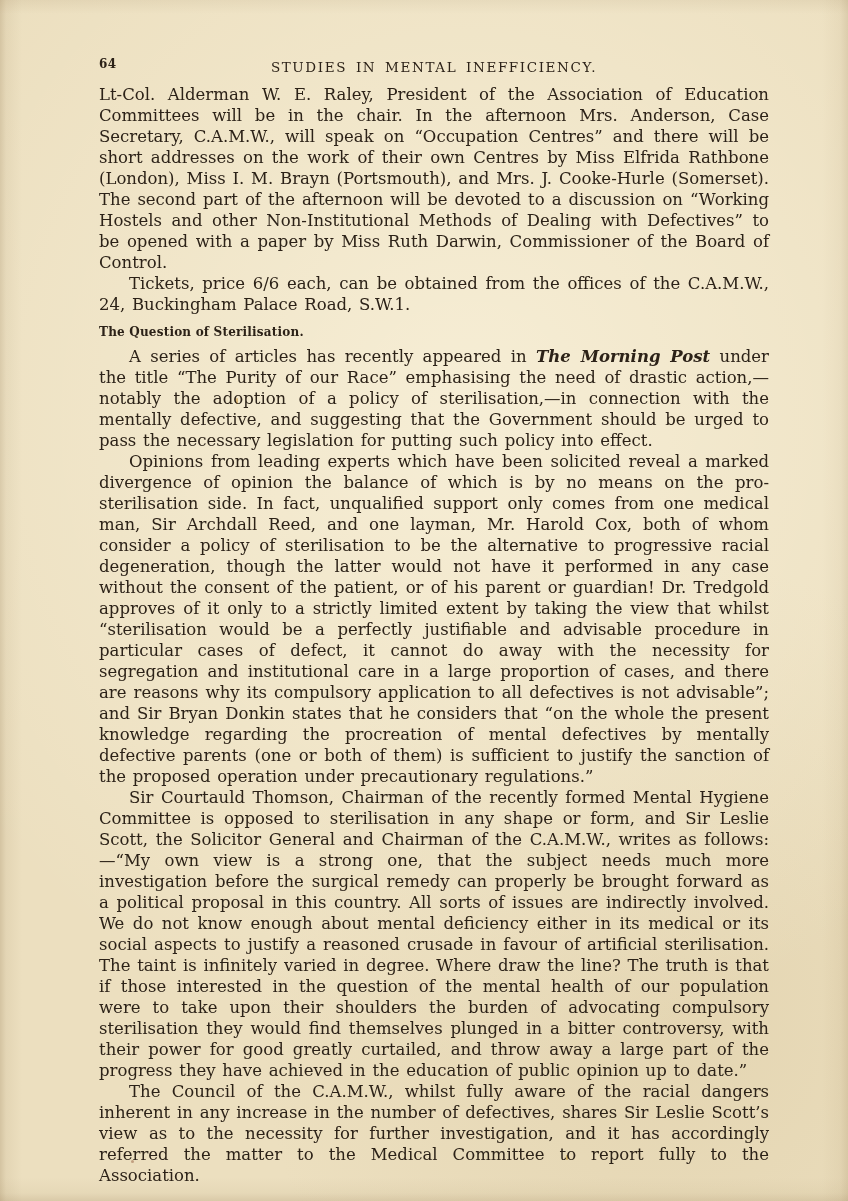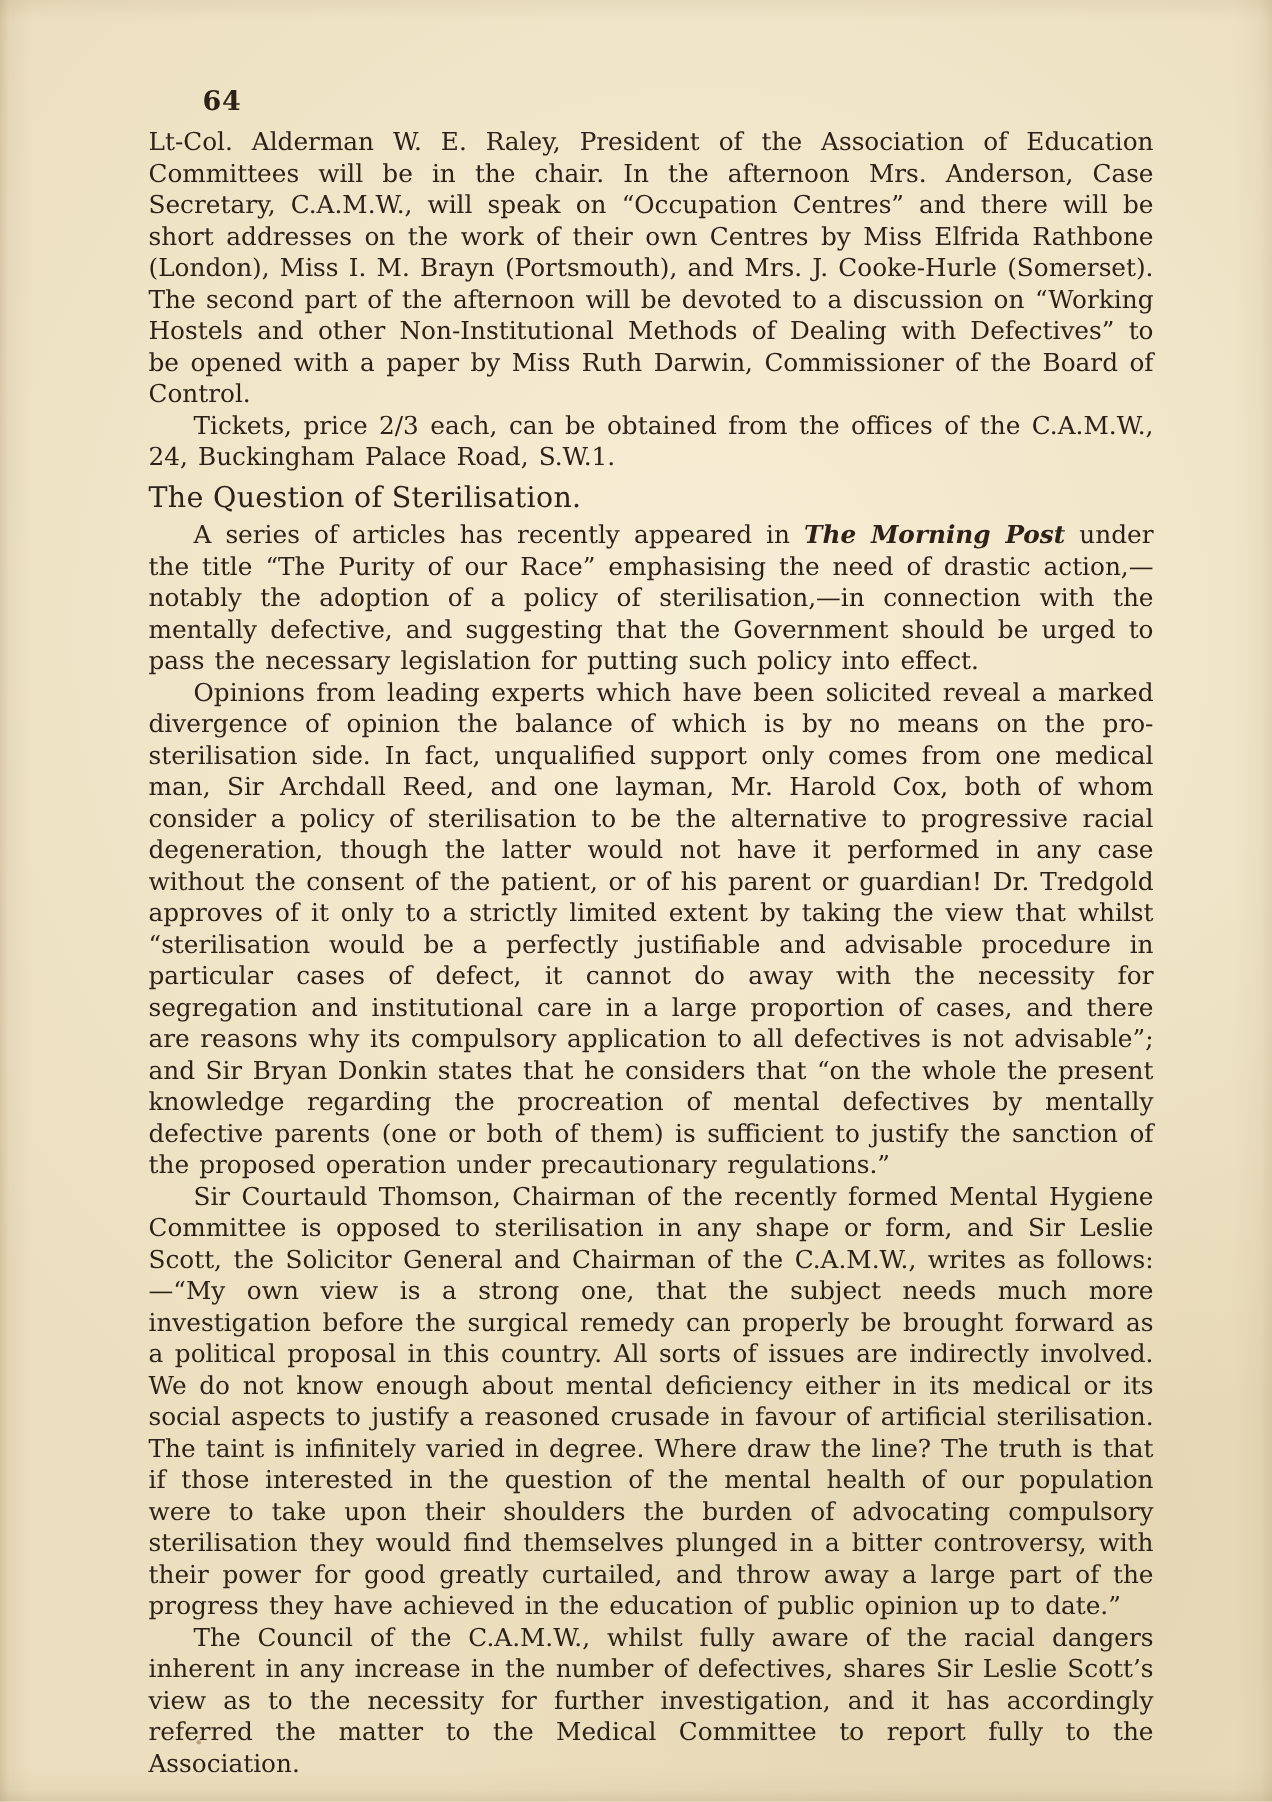--- a/index.html
+++ b/index.html
@@ -44,72 +44,72 @@
   }
   .page-header {
     position: relative;
     height: 20px;
     margin-bottom: 7px;
   }
   .page-number {
     position: absolute;
     left: 0;
     top: 0;
-    font-size: 18px;
+    font-size: 12px;
     font-weight: bold;
     letter-spacing: 0.5px;
-    margin-left: 36px;
   }
   .running-title {
     display: block;
     text-align: center;
     font-size: 13.5px;
     letter-spacing: 1.6px;
     word-spacing: 3px;
     font-weight: 500;
     padding-top: 2px;
   }
   .body-text p {
     margin: 0;
     font-size: 16.5px;
     line-height: 21px;
     text-align: justify;
     word-spacing: 1.5px;
   }
   .body-text p.indent { text-indent: 30px; }
   .section-heading {
     margin: 7px 0 3px 0;
-    font-size: 19px;
+    font-size: 12px;
     line-height: 21px;
-    font-weight: normal;
+    font-weight: bold;
     letter-spacing: 0.2px;
   }
   .journal-name {
     font-weight: bold;
   }
 </style>
 </head>
 <body>
 
 <div class="paper"></div>
 <div class="speck s1"></div>
 <div class="speck s2"></div>
 <div class="speck s3"></div>
 
 <div class="page-inner">
 
   <header class="page-header">
     <span class="page-number">64</span>
+    <span class="running-title">STUDIES IN MENTAL INEFFICIENCY.</span>
   </header>
 
   <main class="body-text">
 
     <p class="no-indent">Lt-Col. Alderman W. E. Raley, President of the Association of Education Committees will be in the chair.  In the afternoon Mrs. Anderson, Case Secretary, C.A.M.W., will speak on “Occupation Centres” and there will be short addresses on the work of their own Centres by Miss Elfrida Rathbone (London), Miss I. M. Brayn (Portsmouth), and Mrs. J. Cooke-Hurle (Somerset).  The second part of the afternoon will be devoted to a discussion on “Working Hostels and other Non-Institutional Methods of Dealing with Defectives” to be opened with a paper by Miss Ruth Darwin, Commissioner of the Board of Control.</p>
 
-    <p class="indent">Tickets, price 2/3 each, can be obtained from the offices of the C.A.M.W., 24, Buckingham Palace Road, S.W.1.</p>
+    <p class="indent">Tickets, price 6/6 each, can be obtained from the offices of the C.A.M.W., 24, Buckingham Palace Road, S.W.1.</p>
 
     <h2 class="section-heading">The Question of Sterilisation.</h2>
 
     <p class="indent"><span>A series of articles has recently appeared in </span><em class="journal-name">The Morning Post</em><span> under the title “The Purity of our Race” emphasising the need of drastic action,—notably the adoption of a policy of sterilisation,—in connection with the mentally defective, and suggesting that the Government should be urged to pass the necessary legislation for putting such policy into effect.</span></p>
 
     <p class="indent">Opinions from leading experts which have been solicited reveal a marked divergence of opinion the balance of which is by no means on the pro-sterilisation side.  In fact, unqualified support only comes from one medical man, Sir Archdall Reed, and one layman, Mr. Harold Cox, both of whom consider a policy of sterilisation to be the alternative to progressive racial degeneration, though the latter would not have it performed in any case without the consent of the patient, or of his parent or guardian!  Dr. Tredgold approves of it only to a strictly limited extent by taking the view that whilst “sterilisation would be a perfectly justifiable and advisable procedure in particular cases of defect, it cannot do away with the necessity for segregation and institutional care in a large proportion of cases, and there are reasons why its compulsory application to all defectives is not advisable”; and Sir Bryan Donkin states that he considers that “on the whole the present knowledge regarding the procreation of mental defectives by mentally defective parents (one or both of them) is sufficient to justify the sanction of the proposed operation under precautionary regulations.”</p>
 
     <p class="indent">Sir Courtauld Thomson, Chairman of the recently formed Mental Hygiene Committee is opposed to sterilisation in any shape or form, and Sir Leslie Scott, the Solicitor General and Chairman of the C.A.M.W., writes as follows:—“My own view is a strong one, that the subject needs much more investigation before the surgical remedy can properly be brought forward as a political proposal in this country.  All sorts of issues are indirectly involved.  We do not know enough about mental deficiency either in its medical or its social aspects to justify a reasoned crusade in favour of artificial sterilisation.  The taint is infinitely varied in degree.  Where draw the line? The truth is that if those interested in the question of the mental health of our population were to take upon their shoulders the burden of advocating compulsory sterilisation they would find themselves plunged in a bitter controversy, with their power for good greatly curtailed, and throw away a large part of the progress they have achieved in the education of public opinion up to date.”</p>
 
     <p class="indent">The Council of the C.A.M.W., whilst fully aware of the racial dangers inherent in any increase in the number of defectives, shares Sir Leslie Scott’s view as to the necessity for further investigation, and it has accordingly referred the matter to the Medical Committee to report fully to the Association.</p>

